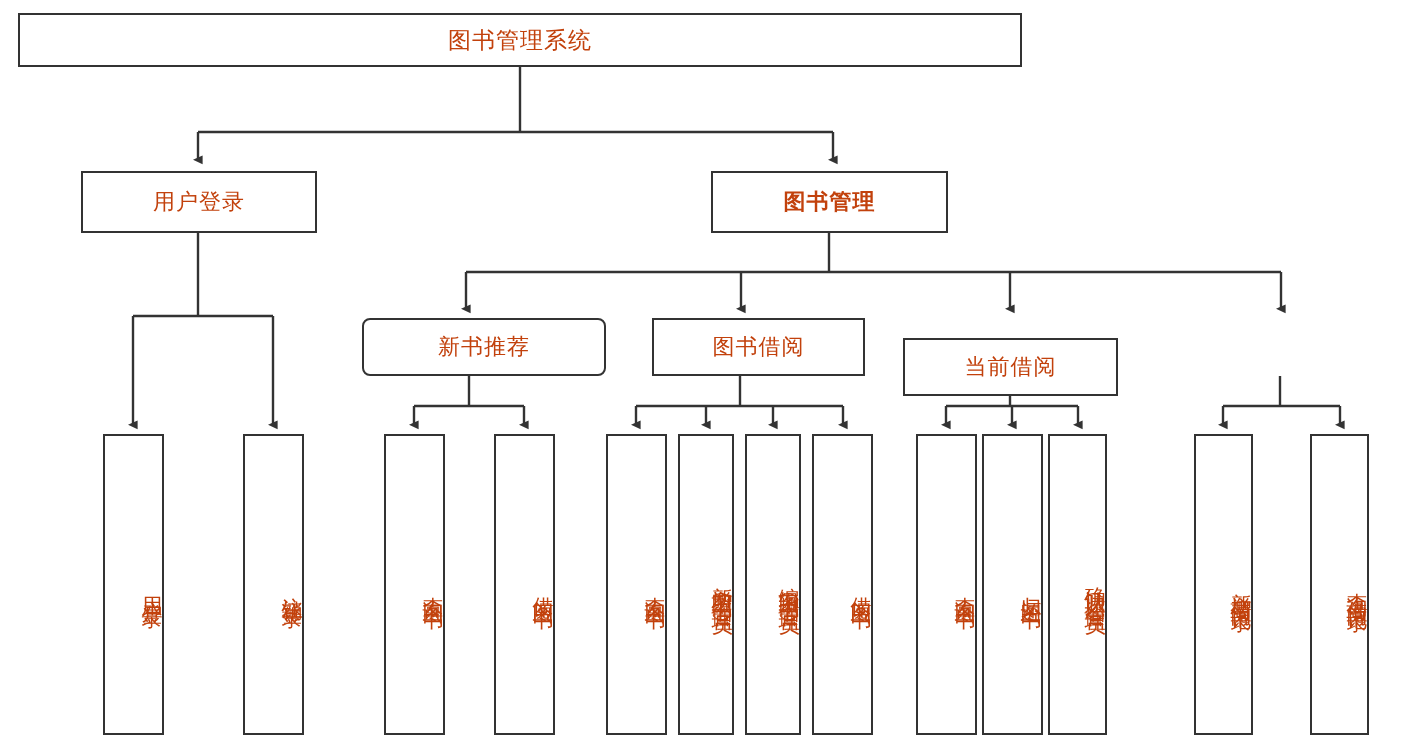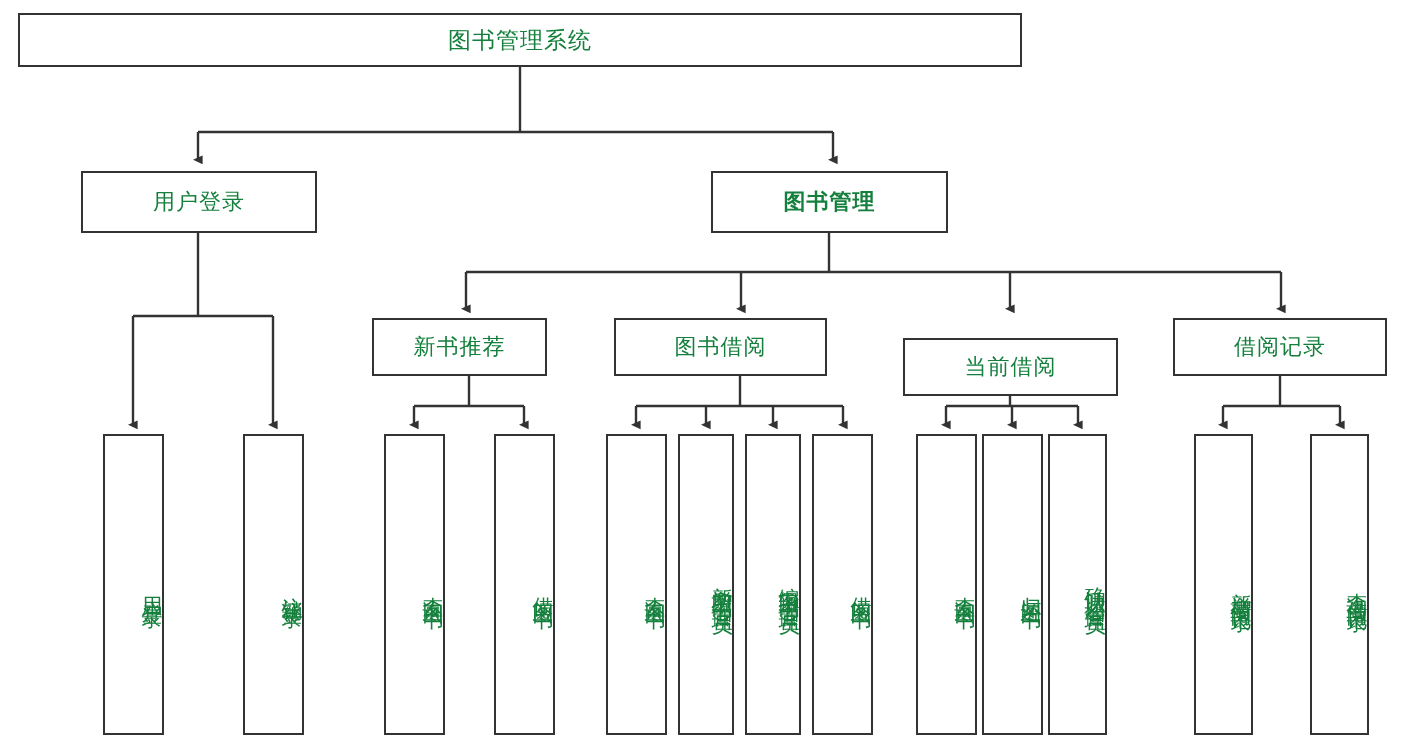--- a/index.html
+++ b/index.html
@@ -13,21 +13,21 @@
   #stage{position:absolute;left:0;top:0;width:1405px;height:747px;}
   svg.links{position:absolute;left:0;top:0;width:1405px;height:747px;}
   .node{
     position:absolute;
     box-sizing:border-box;
     border:2px solid #333333;
     background:#ffffff;
     display:flex;
     align-items:center;
     justify-content:center;
-    color:#15803d;
+    color:#c2410c;
     text-align:center;
   }
   .node.h{ font-size:22px; letter-spacing:1px; }
   .node.root{ font-size:23px; }
   .node.v{
     writing-mode:vertical-rl;
     text-orientation:upright;
     font-size:21px;
     letter-spacing:4px;
     line-height:1;
@@ -110,31 +110,28 @@
     <span>图书管理系统</span>
   </div>
 
   <div class="node h" style="left:81px;top:171px;width:236px;height:62px;">
     <span>用户登录</span>
   </div>
   <div class="node h" style="left:711px;top:171px;width:237px;height:62px;font-weight:bold;">
     <span>图书管理</span>
   </div>
 
-  <div class="node h" style="left:372px;top:318px;width:175px;height:58px;">
+  <div class="node h" style="left:362px;top:318px;width:244px;height:58px;border-radius:8px;">
     <span>新书推荐</span>
   </div>
-  <div class="node h" style="left:614px;top:318px;width:213px;height:58px;">
+  <div class="node h" style="left:652px;top:318px;width:213px;height:58px;">
     <span>图书借阅</span>
   </div>
   <div class="node h" style="left:903px;top:318px;width:215px;height:58px;margin-top:20px;">
     <span>当前借阅</span>
-  </div>
-  <div class="node h" style="left:1173px;top:318px;width:214px;height:58px;">
-    <span>借阅记录</span>
   </div>
 
   <div class="node v" style="left:103px;top:434px;width:61px;height:301px;">
     <span class="vtxt">用户登录</span>
   </div>
   <div class="node v" style="left:243px;top:434px;width:61px;height:301px;">
     <span class="vtxt">注销登录</span>
   </div>
 
   <div class="node v" style="left:384px;top:434px;width:61px;height:301px;">

